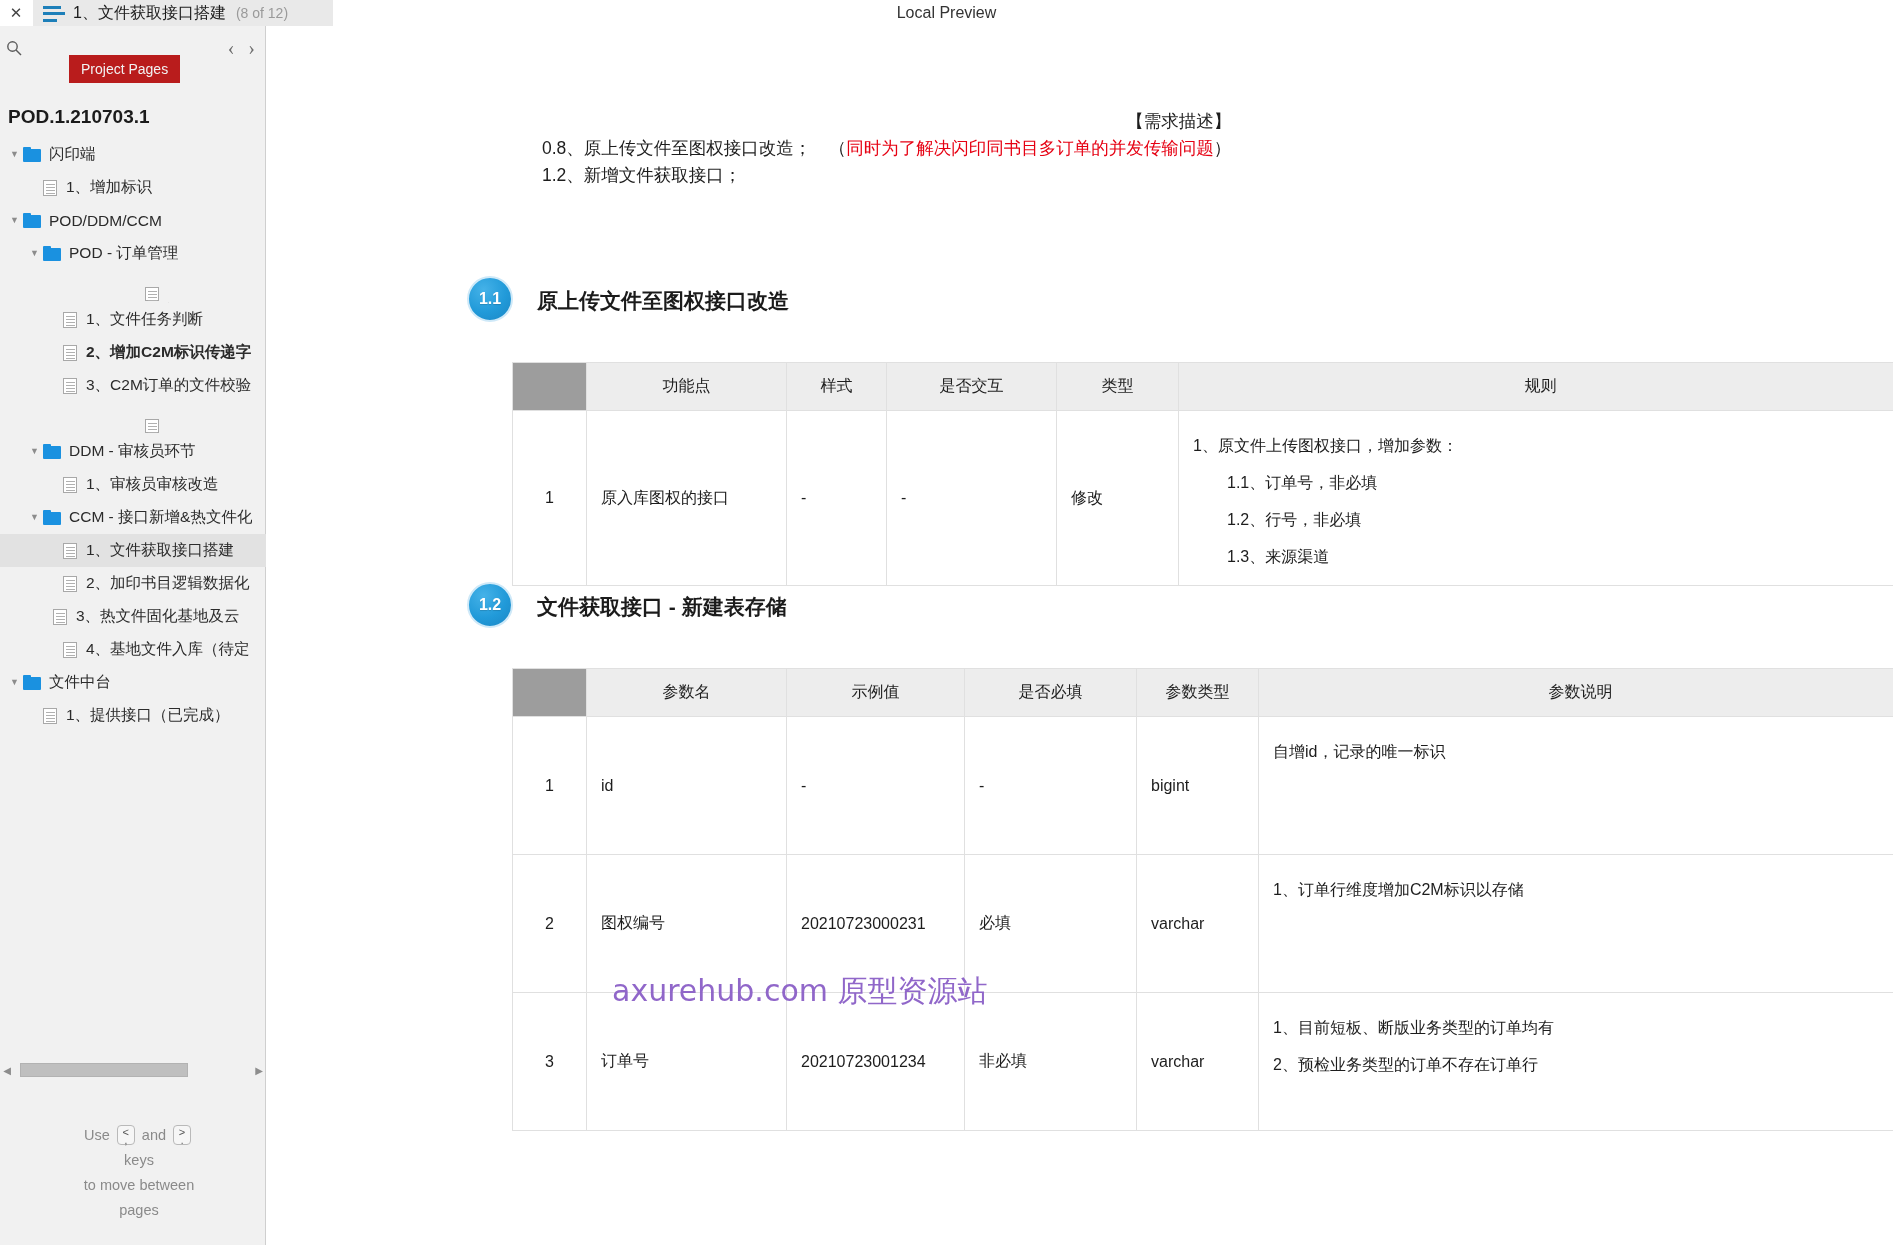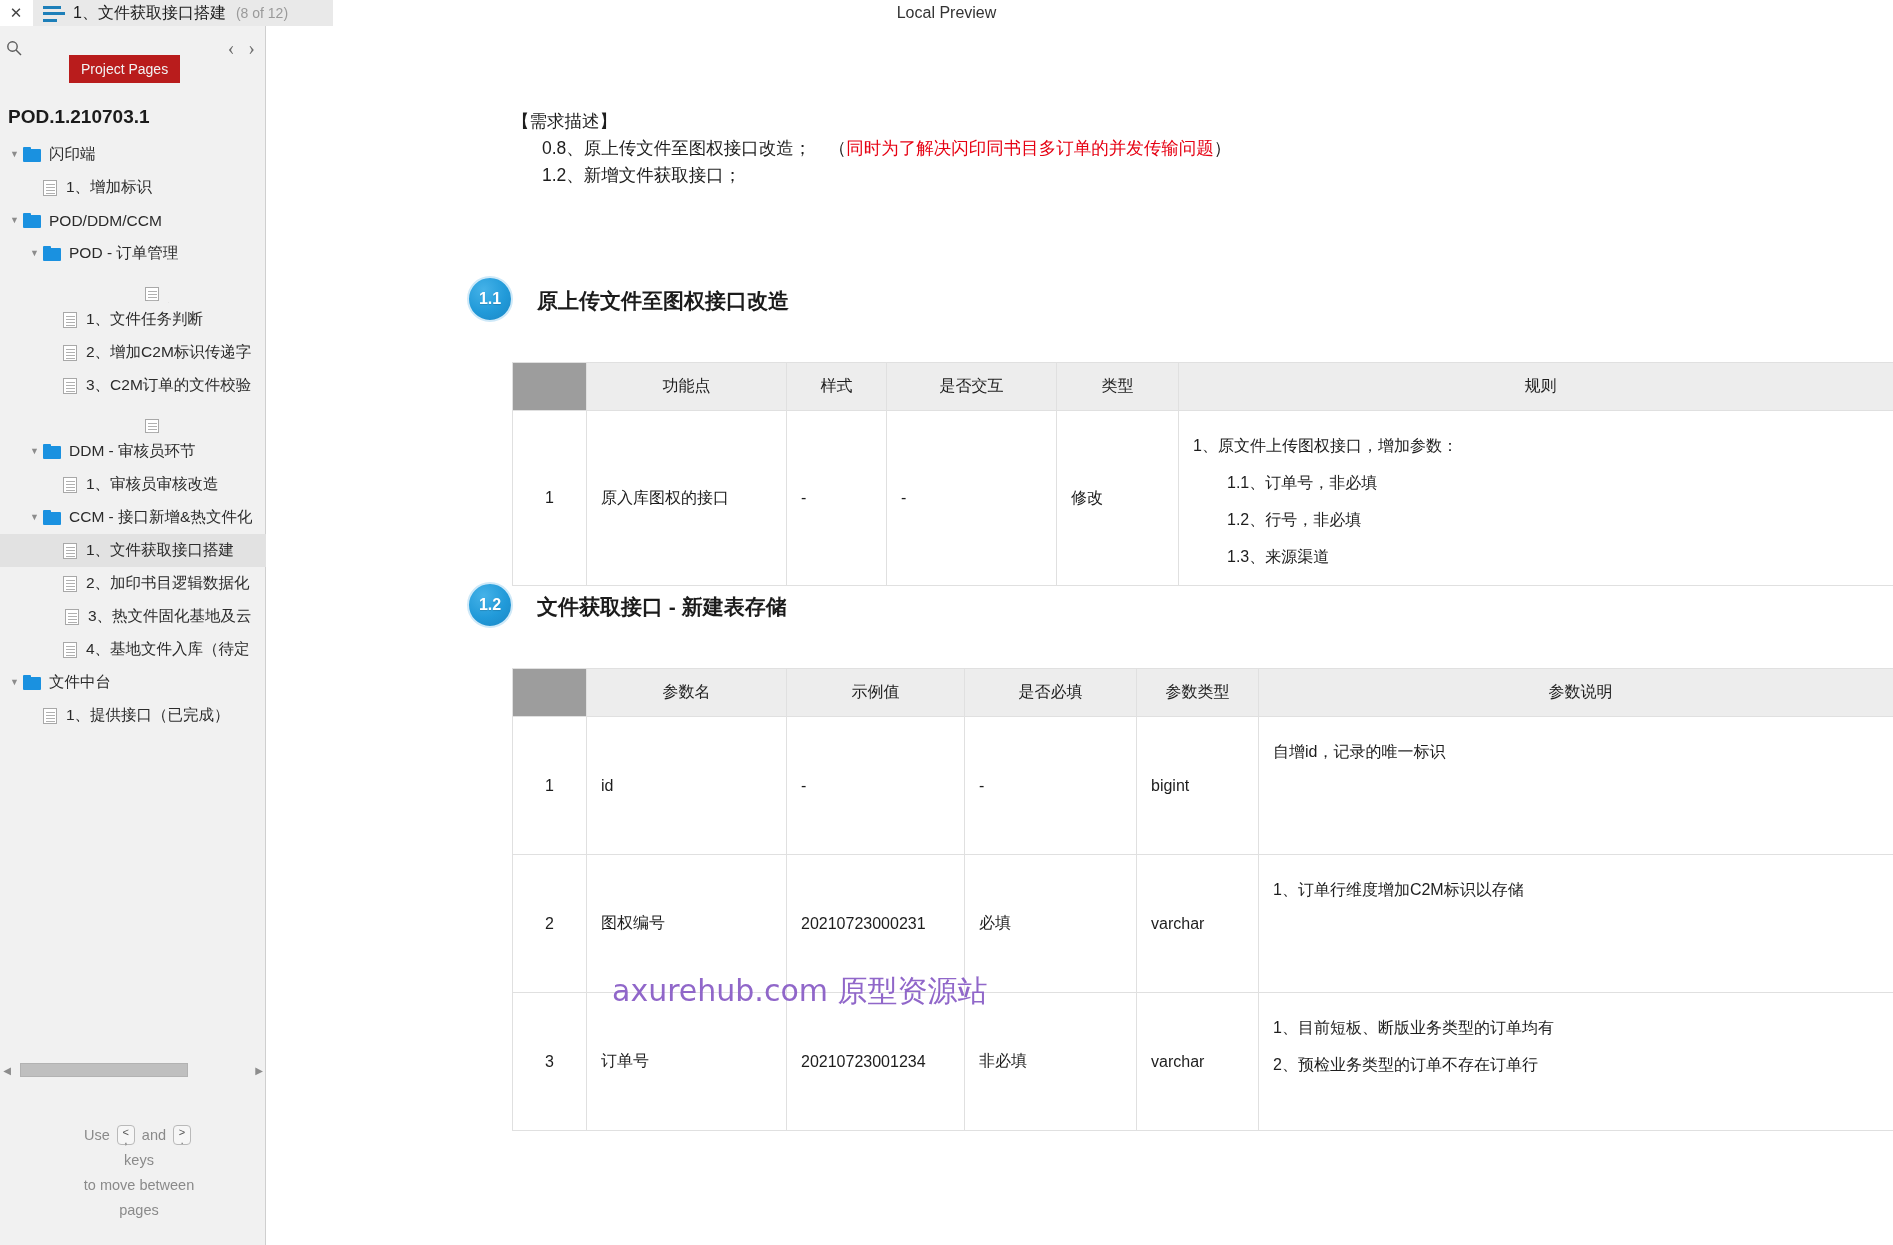--- a/index.html
+++ b/index.html
@@ -75,21 +75,21 @@
     padding:2px 4px 0;vertical-align:-4px;margin:0 3px;box-sizing:border-box;text-align:center;}
   .keycap b{display:block;font-weight:normal;font-size:11px;}
   .keycap s{display:block;text-decoration:none;font-size:10px;margin-top:-1px;}
 
   
   .content{position:absolute;left:267px;top:26px;width:1626px;height:1219px;
     background:#ffffff;overflow:hidden;}
   .doc{position:absolute;left:0;top:0;width:1626px;}
 
   .req-block{position:absolute;left:245px;top:82px;font-size:17.5px;line-height:27px;color:#1d1d1d;}
-  .req-block .l1{margin-left:0;white-space:nowrap;}
+  .req-block .l1{margin-left:0;white-space:nowrap;text-align:right;}
   .req-block .l2{margin-left:30px;white-space:nowrap;}
   .red{color:#e60012;}
 
   .sec{position:absolute;}
   .sec-badge{position:absolute;left:0;top:0;width:46px;height:46px;border-radius:50%;
     background:radial-gradient(circle at 35% 28%,#45b2e8 0%,#219ad9 55%,#1b86c4 100%);
     border:2px solid #cfe9f8;box-sizing:border-box;
     color:#ffffff;font-size:16px;font-weight:bold;display:flex;align-items:center;
     justify-content:center;text-shadow:0 1px 1px rgba(0,0,0,.15);}
   .sec-title{position:absolute;left:70px;top:11px;font-size:21px;font-weight:bold;
@@ -171,21 +171,21 @@
         <div class="tnode" style="padding-left: 46px; flex-direction: column;">
           <span class="caret empty">▼</span>
           <span class="page-ico"></span>
           <span class="tlabel">0、整体流程图</span>
         </div>
         <div class="tnode" style="padding-left: 46px;">
           <span class="caret empty">▼</span>
           <span class="page-ico"></span>
           <span class="tlabel">1、文件任务判断</span>
         </div>
-        <div class="tnode" style="padding-left: 46px;">
+        <div class="tnode" style="padding-left: 46px; font-weight: bold;">
           <span class="caret empty">▼</span>
           <span class="page-ico"></span>
           <span class="tlabel">2、增加C2M标识传递字</span>
         </div>
         <div class="tnode" style="padding-left: 46px;">
           <span class="caret empty">▼</span>
           <span class="page-ico"></span>
           <span class="tlabel">3、C2M订单的文件校验</span>
         </div>
         <div class="tnode" style="padding-left: 46px; flex-direction: column;">
@@ -211,21 +211,21 @@
         <div class="tnode selected" style="padding-left: 46px;">
           <span class="caret empty">▼</span>
           <span class="page-ico"></span>
           <span class="tlabel">1、文件获取接口搭建</span>
         </div>
         <div class="tnode" style="padding-left: 46px;">
           <span class="caret empty">▼</span>
           <span class="page-ico"></span>
           <span class="tlabel">2、加印书目逻辑数据化</span>
         </div>
-        <div class="tnode" style="padding-left: 48px;">
+        <div class="tnode" style="padding-left: 36px;">
           <span class="caret empty">▼</span>
           <span class="page-ico"></span>
           <span class="tlabel">3、热文件固化基地及云</span>
         </div>
         <div class="tnode" style="padding-left: 46px;">
           <span class="caret empty">▼</span>
           <span class="page-ico"></span>
           <span class="tlabel">4、基地文件入库（待定</span>
         </div>
         <div class="tnode" style="padding-left: 6px;">

